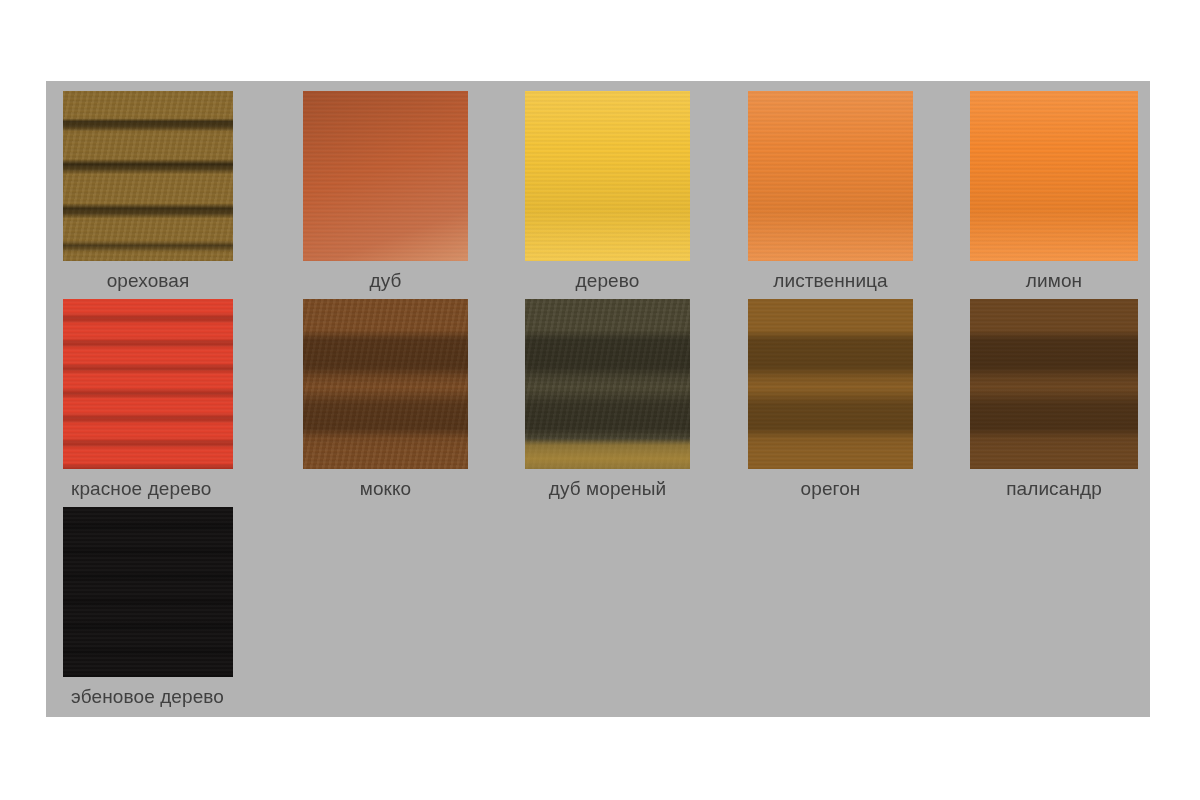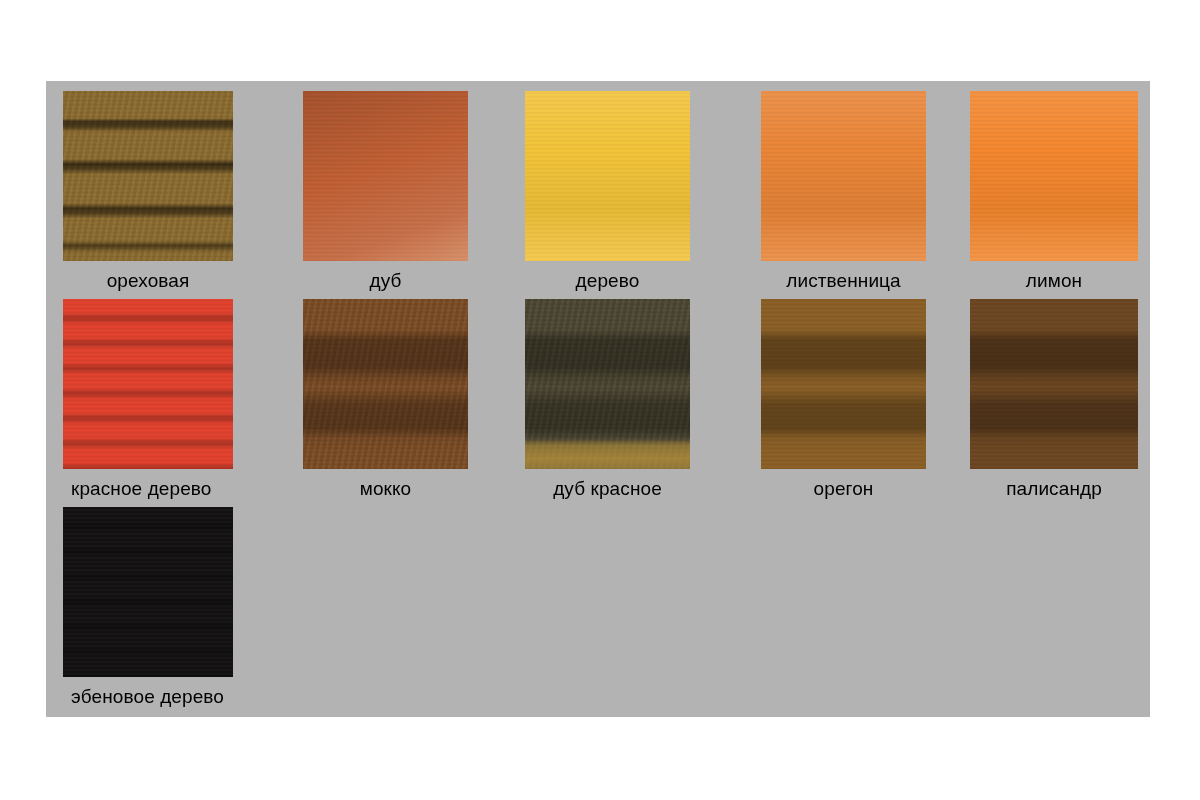--- a/index.html
+++ b/index.html
@@ -35,21 +35,21 @@
   .row-2 { top: 426px; }
 
   .cell {
     position: absolute;
     top: 0;
     width: 170px;
   }
   .col-0 { left: 17px; }
   .col-1 { left: 257px; }
   .col-2 { left: 479px; }
-  .col-3 { left: 702px; margin-left: 13px; }
+  .col-3 { left: 702px; }
   .col-4 { left: 924px; }
 
   .swatch {
     width: 170px;
     height: 170px;
     position: relative;
     overflow: hidden;
     background-color: #8a6a2d;
   }
   .cell.col-1 .swatch,
@@ -135,21 +135,21 @@
         rgba(0,0,0,0.00) 45%,
         rgba(255,255,255,0.10) 78%,
         rgba(255,235,200,0.35) 100%);
   }
 
   .label {
     position: absolute;
     top: 178px;
     left: 0;
     font-size: 19px;
-    color: #000000;
+    color: #404040;
     white-space: nowrap;
     line-height: 24px;
     letter-spacing: 0.1px;
   }
   .label.center { width: 170px; text-align: center; }
   .cell.col-1 .label.center { width: 165px; text-align: center; }
   .cell.col-2 .label.center { width: 165px; }
   .cell.col-3 .label.center { width: 165px; }
   .cell.col-4 .label.center { width: 168px; }
   .label.left { text-align: left; }
@@ -223,21 +223,21 @@
       <div class="label center">мокко</div>
     </div>
 
     <div class="cell col-2">
       <div class="swatch" style="background-color:#4a4530">
         <div class="grain fine"></div>
         <div class="grain mottle"></div>
         <div class="grain broadbands"></div>
         <div class="grain lightband-bottom"></div>
       </div>
-      <div class="label center">дуб красное</div>
+      <div class="label center">дуб мореный</div>
     </div>
 
     <div class="cell col-3">
       <div class="swatch" style="background-color:#8a5e24">
         <div class="grain fine"></div>
         <div class="grain broadbands"></div>
       </div>
       <div class="label center">орегон</div>
     </div>
 

